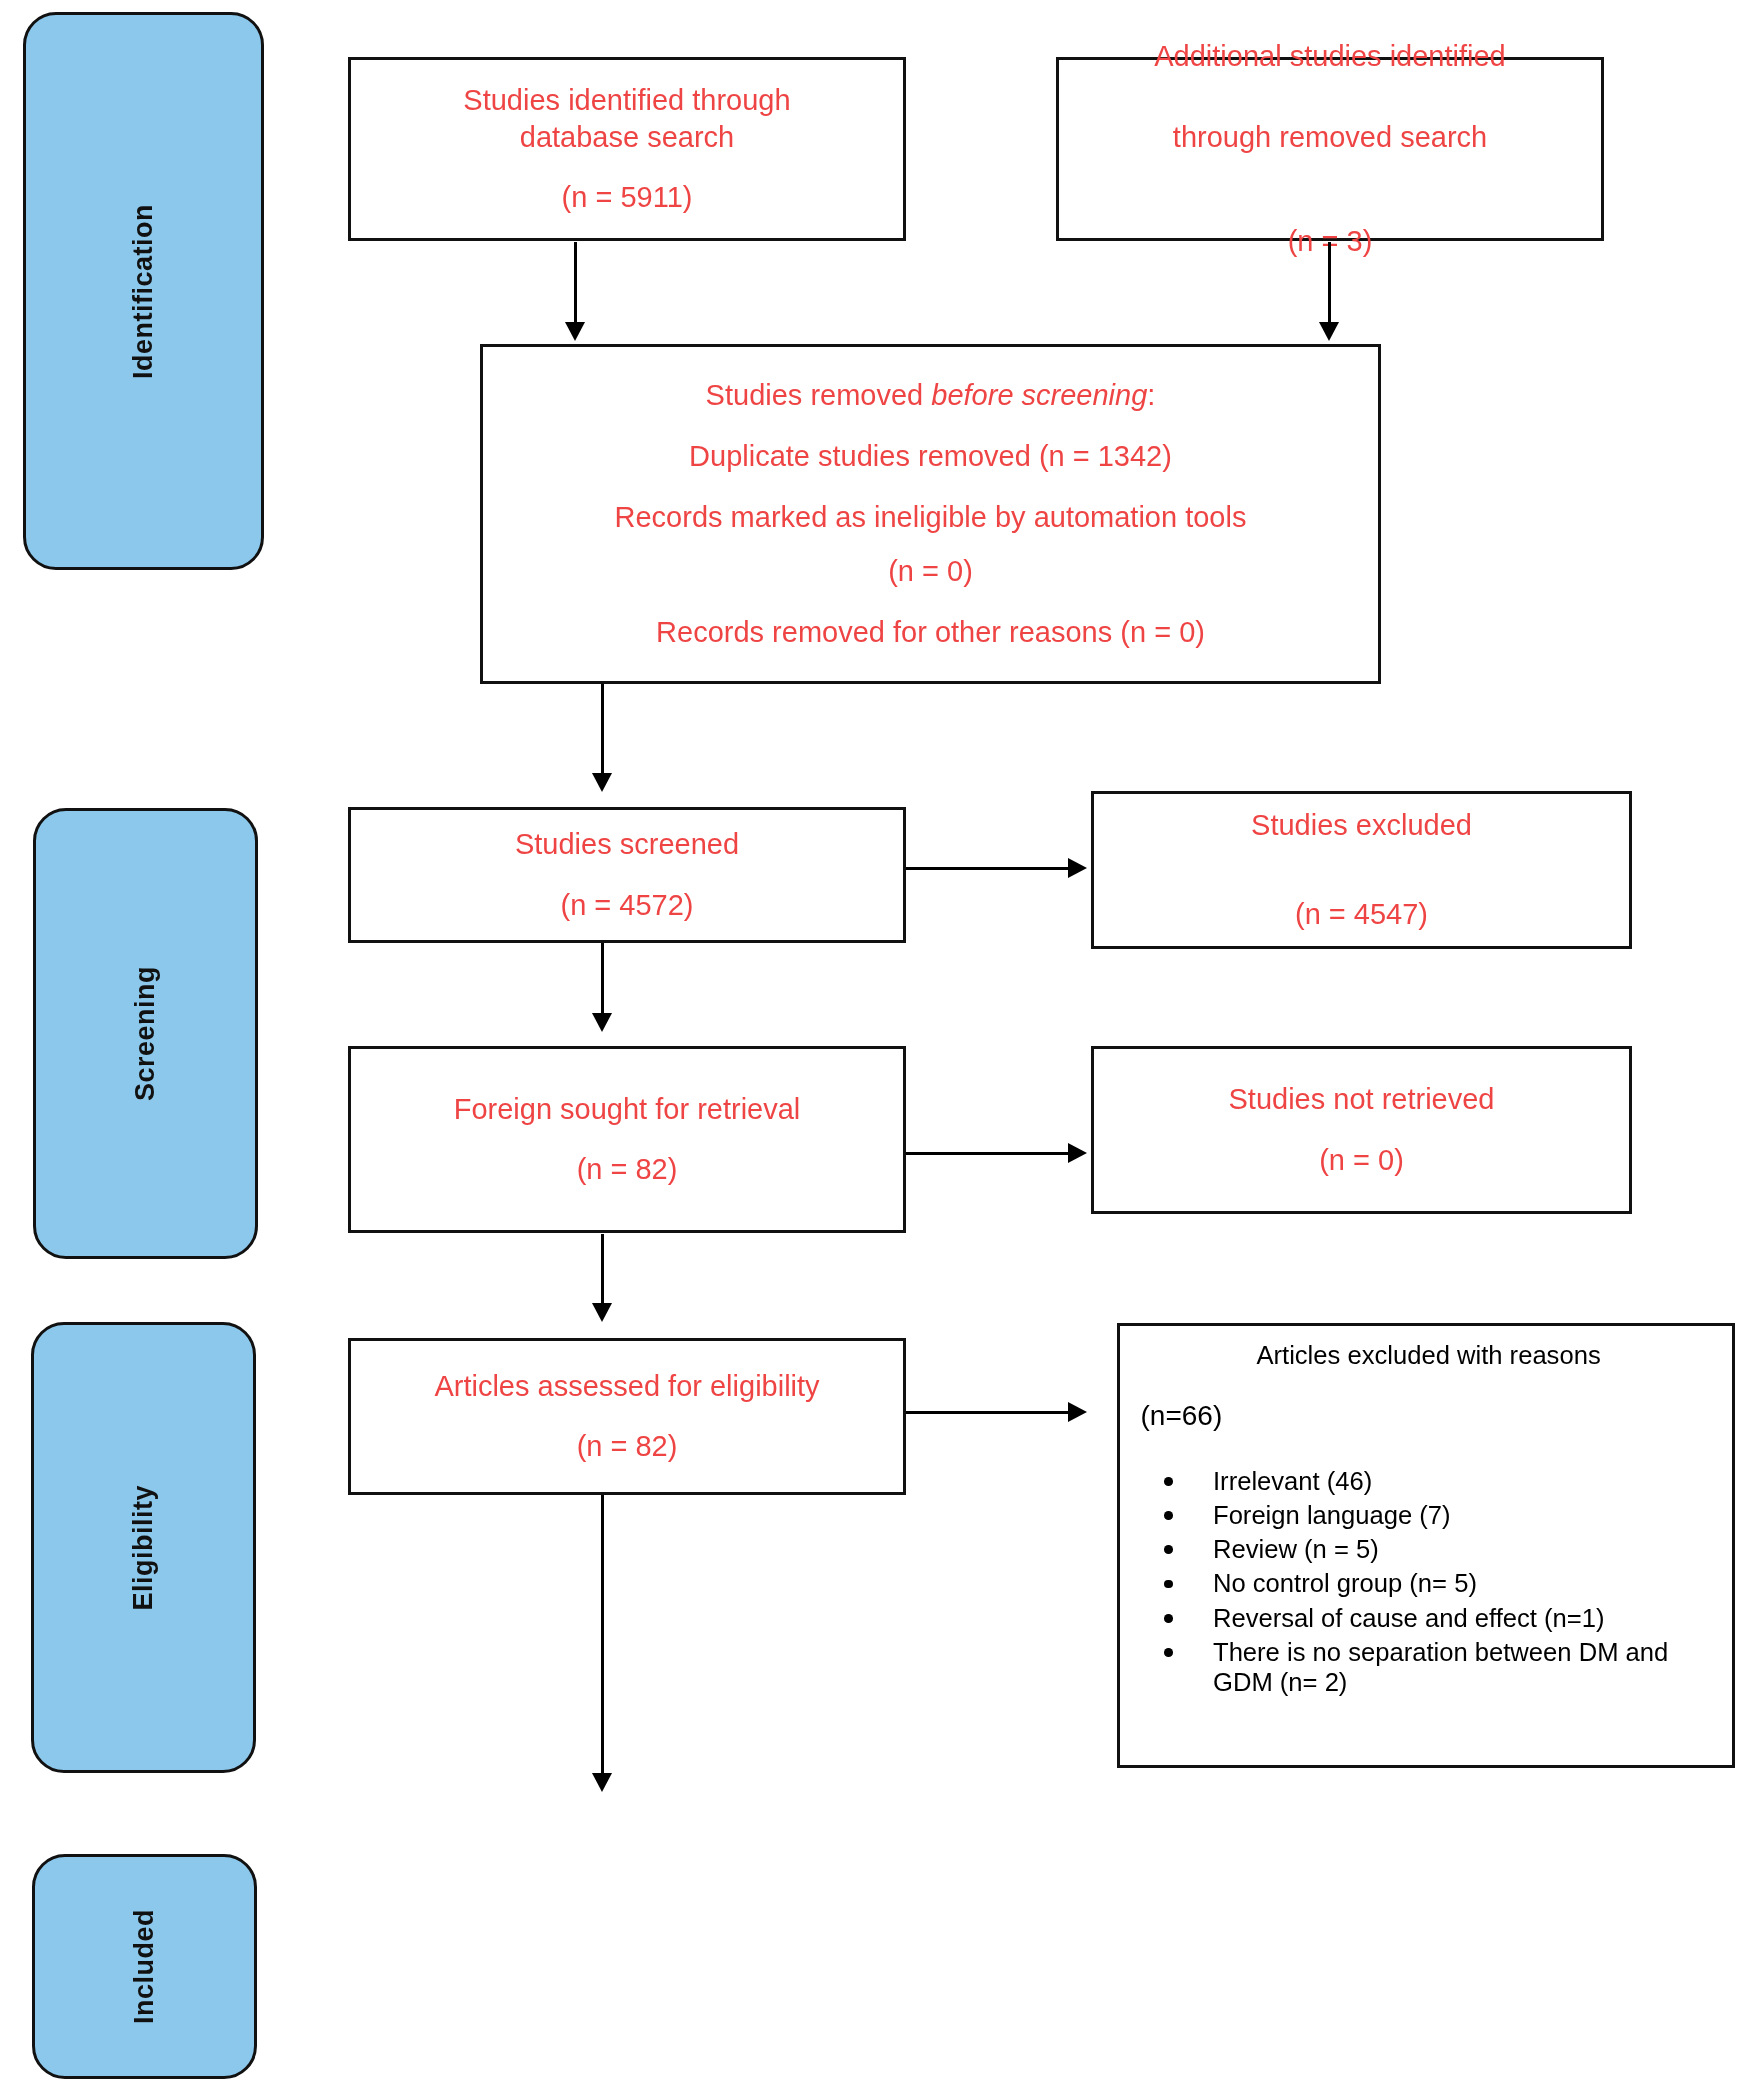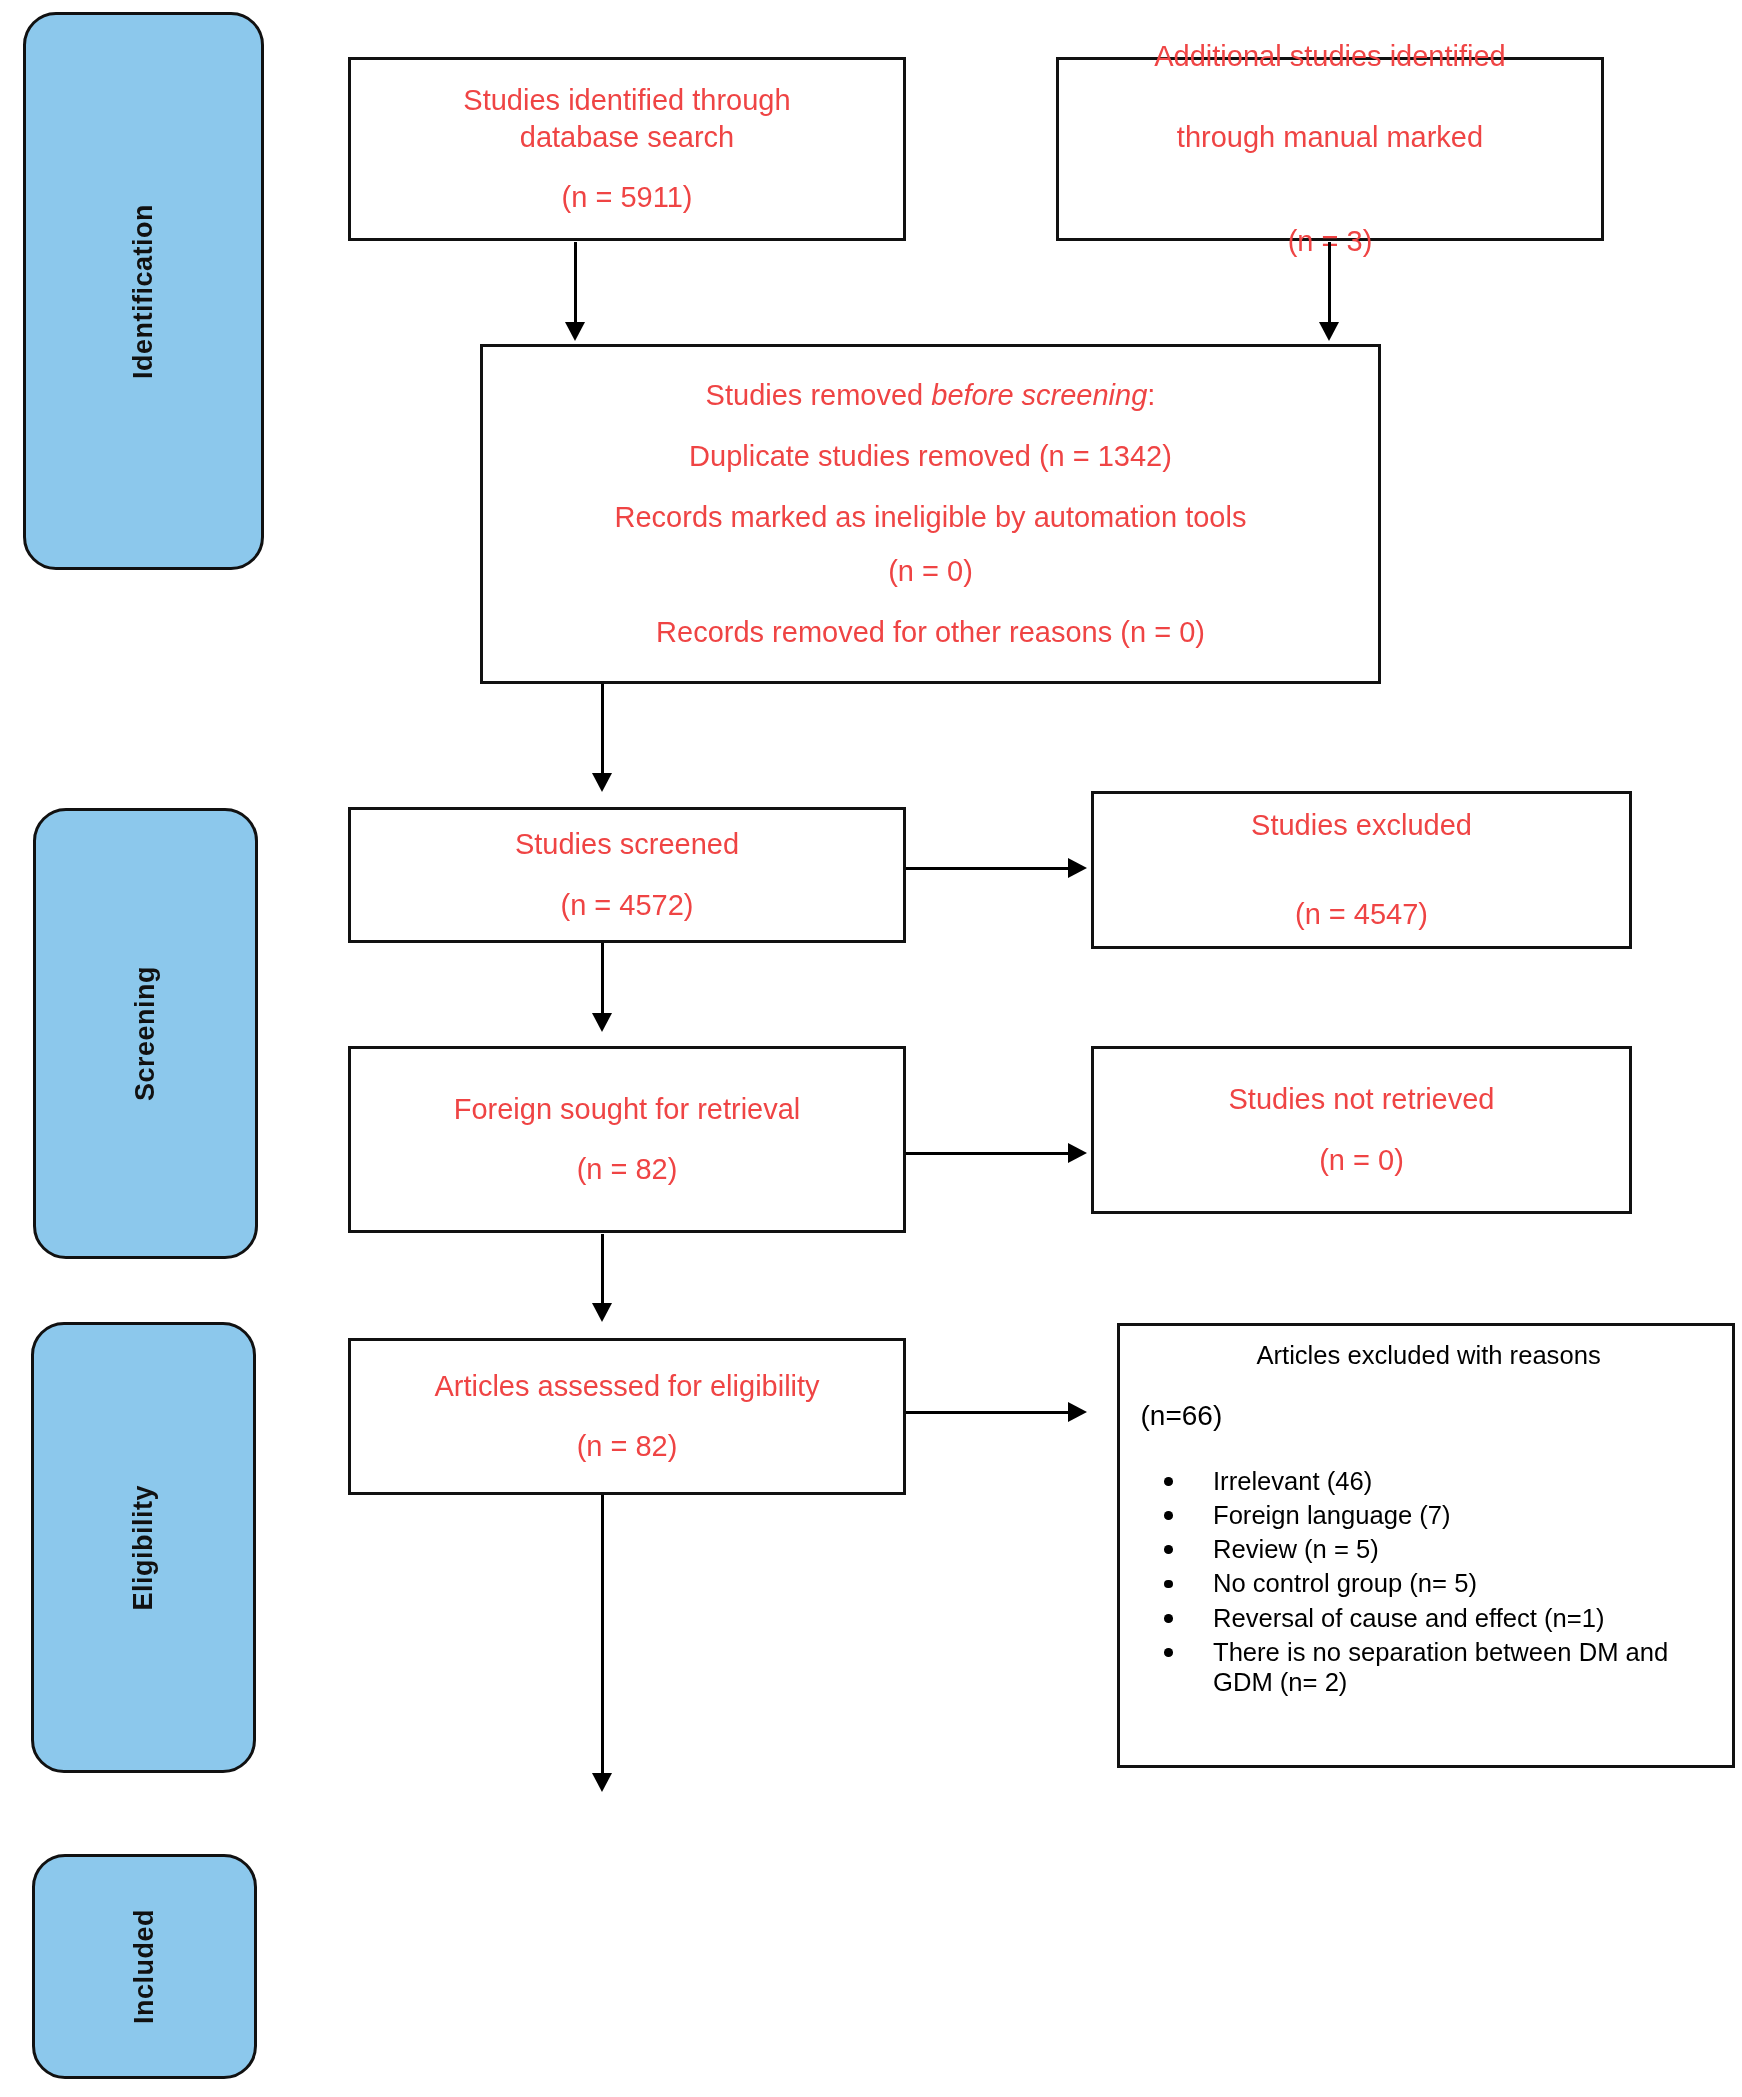--- a/index.html
+++ b/index.html
@@ -158,21 +158,21 @@
   </div>
 
   <div class="flow-box" style="left:348px; top:57px; width:558px; height:184px;">
     <div class="box-line">Studies identified through</div>
     <div class="box-line">database search</div>
     <div class="box-line gap-md">(n = 5911)</div>
   </div>
 
   <div class="flow-box" style="left:1056px; top:57px; width:548px; height:184px;gap:44px;">
     <div class="box-line">Additional studies identified</div>
-    <div class="box-line">through manual marked</div>
+    <div class="box-line">through removed search</div>
     <div class="box-line gap-md">(n = 3)</div>
   </div>
 
   <div class="vline" style="left:574px; top:242px; height:82px;"></div>
   <div class="arrow-down" style="left:565px; top:322px;"></div>
 
   <div class="vline" style="left:1328px; top:242px; height:82px;"></div>
   <div class="arrow-down" style="left:1319px; top:322px;"></div>
 
   <div class="flow-box" style="left:480px; top:344px; width:901px; height:340px;">

